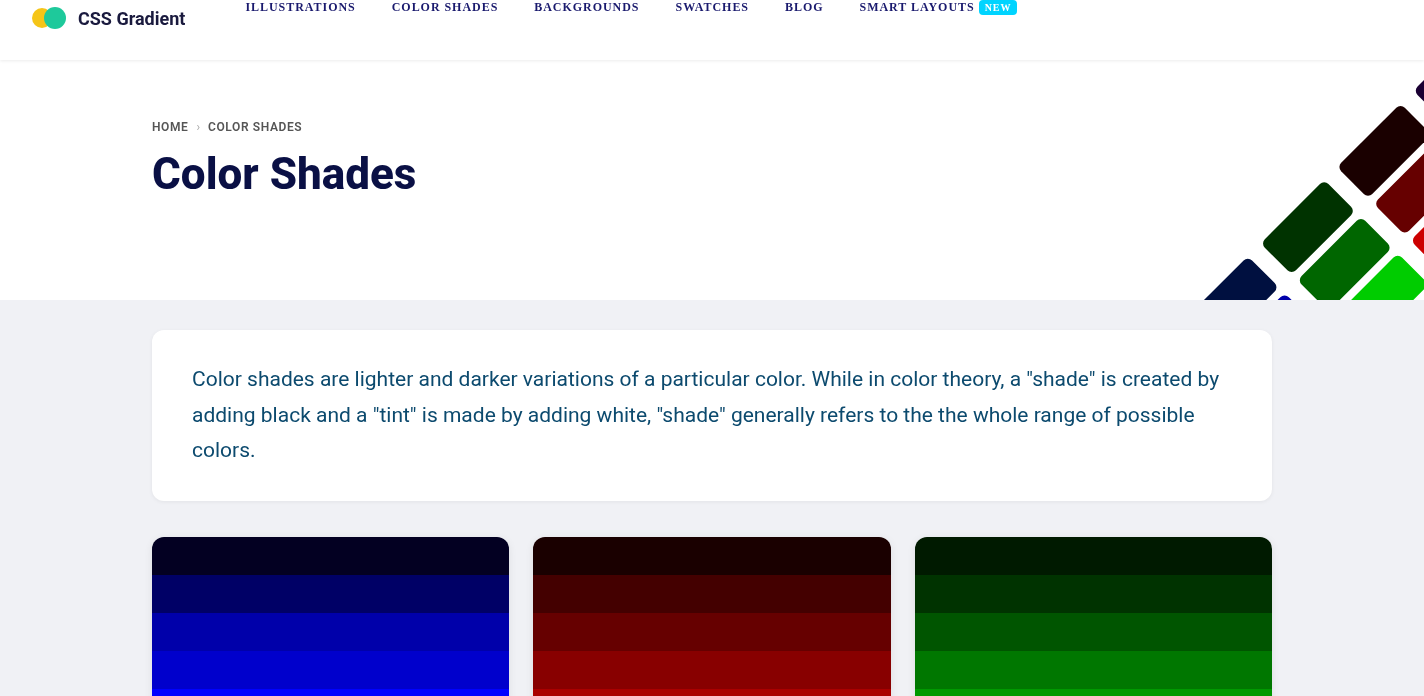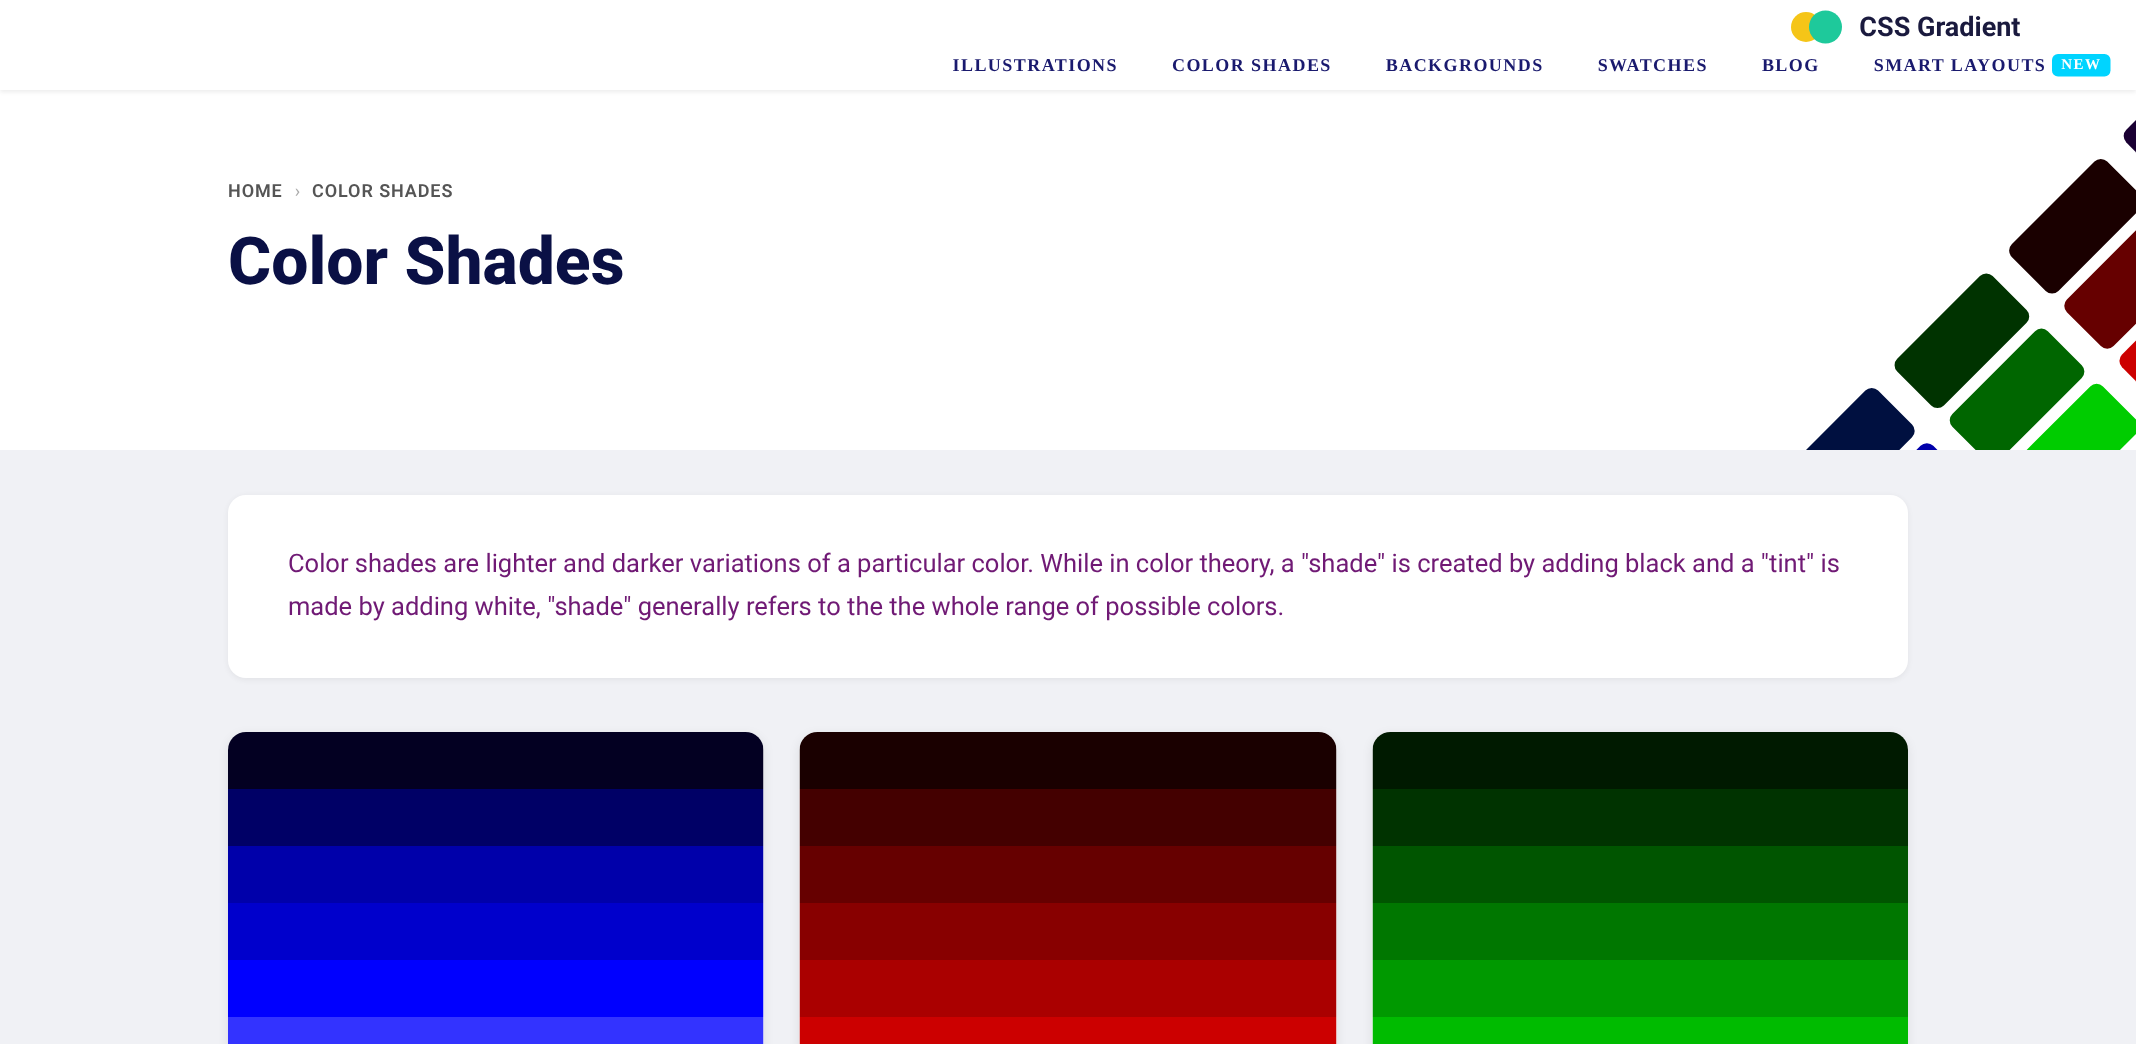--- a/index.html
+++ b/index.html
@@ -2,27 +2,26 @@
 <html><head>
   <meta charset="utf-8">
   <style>
     * { margin: 0; padding: 0; box-sizing: border-box; }
     body { font-family: -apple-system, BlinkMacSystemFont, 'Segoe UI', Roboto, sans-serif; background: #f0f1f5; min-height: 100vh; }
 
     
     .header {
       background: #fff;
       display: flex;
-      align-items: flex-end;
-      padding: 0 17px;
+      align-items: flex-start;
+      padding: 0 32px;
       height: 60px;
       box-shadow: 0 1px 3px rgba(0,0,0,0.08);
       position: relative;
       z-index: 10;
-      flex-direction: column;
     }
     .logo-area {
       display: flex;
       align-items: center;
       gap: 10px;
       text-decoration: none;
       margin-right: 60px;
     }
     .logo-circles {
       display: flex;
@@ -163,22 +162,22 @@
 
     
     .info-box {
       background: #fff;
       border-radius: 12px;
       padding: 32px 40px;
       margin-bottom: 36px;
       box-shadow: 0 1px 4px rgba(0,0,0,0.06);
     }
     .info-text {
-      font-size: 17px;
-      color: #701a75;
+      font-size: 21px;
+      color: #0c4a6e;
       line-height: 1.7;
     }
 
     
     .cards-grid {
       display: grid;
       grid-template-columns: repeat(3, 1fr);
       gap: 24px;
     }
     .color-card {

